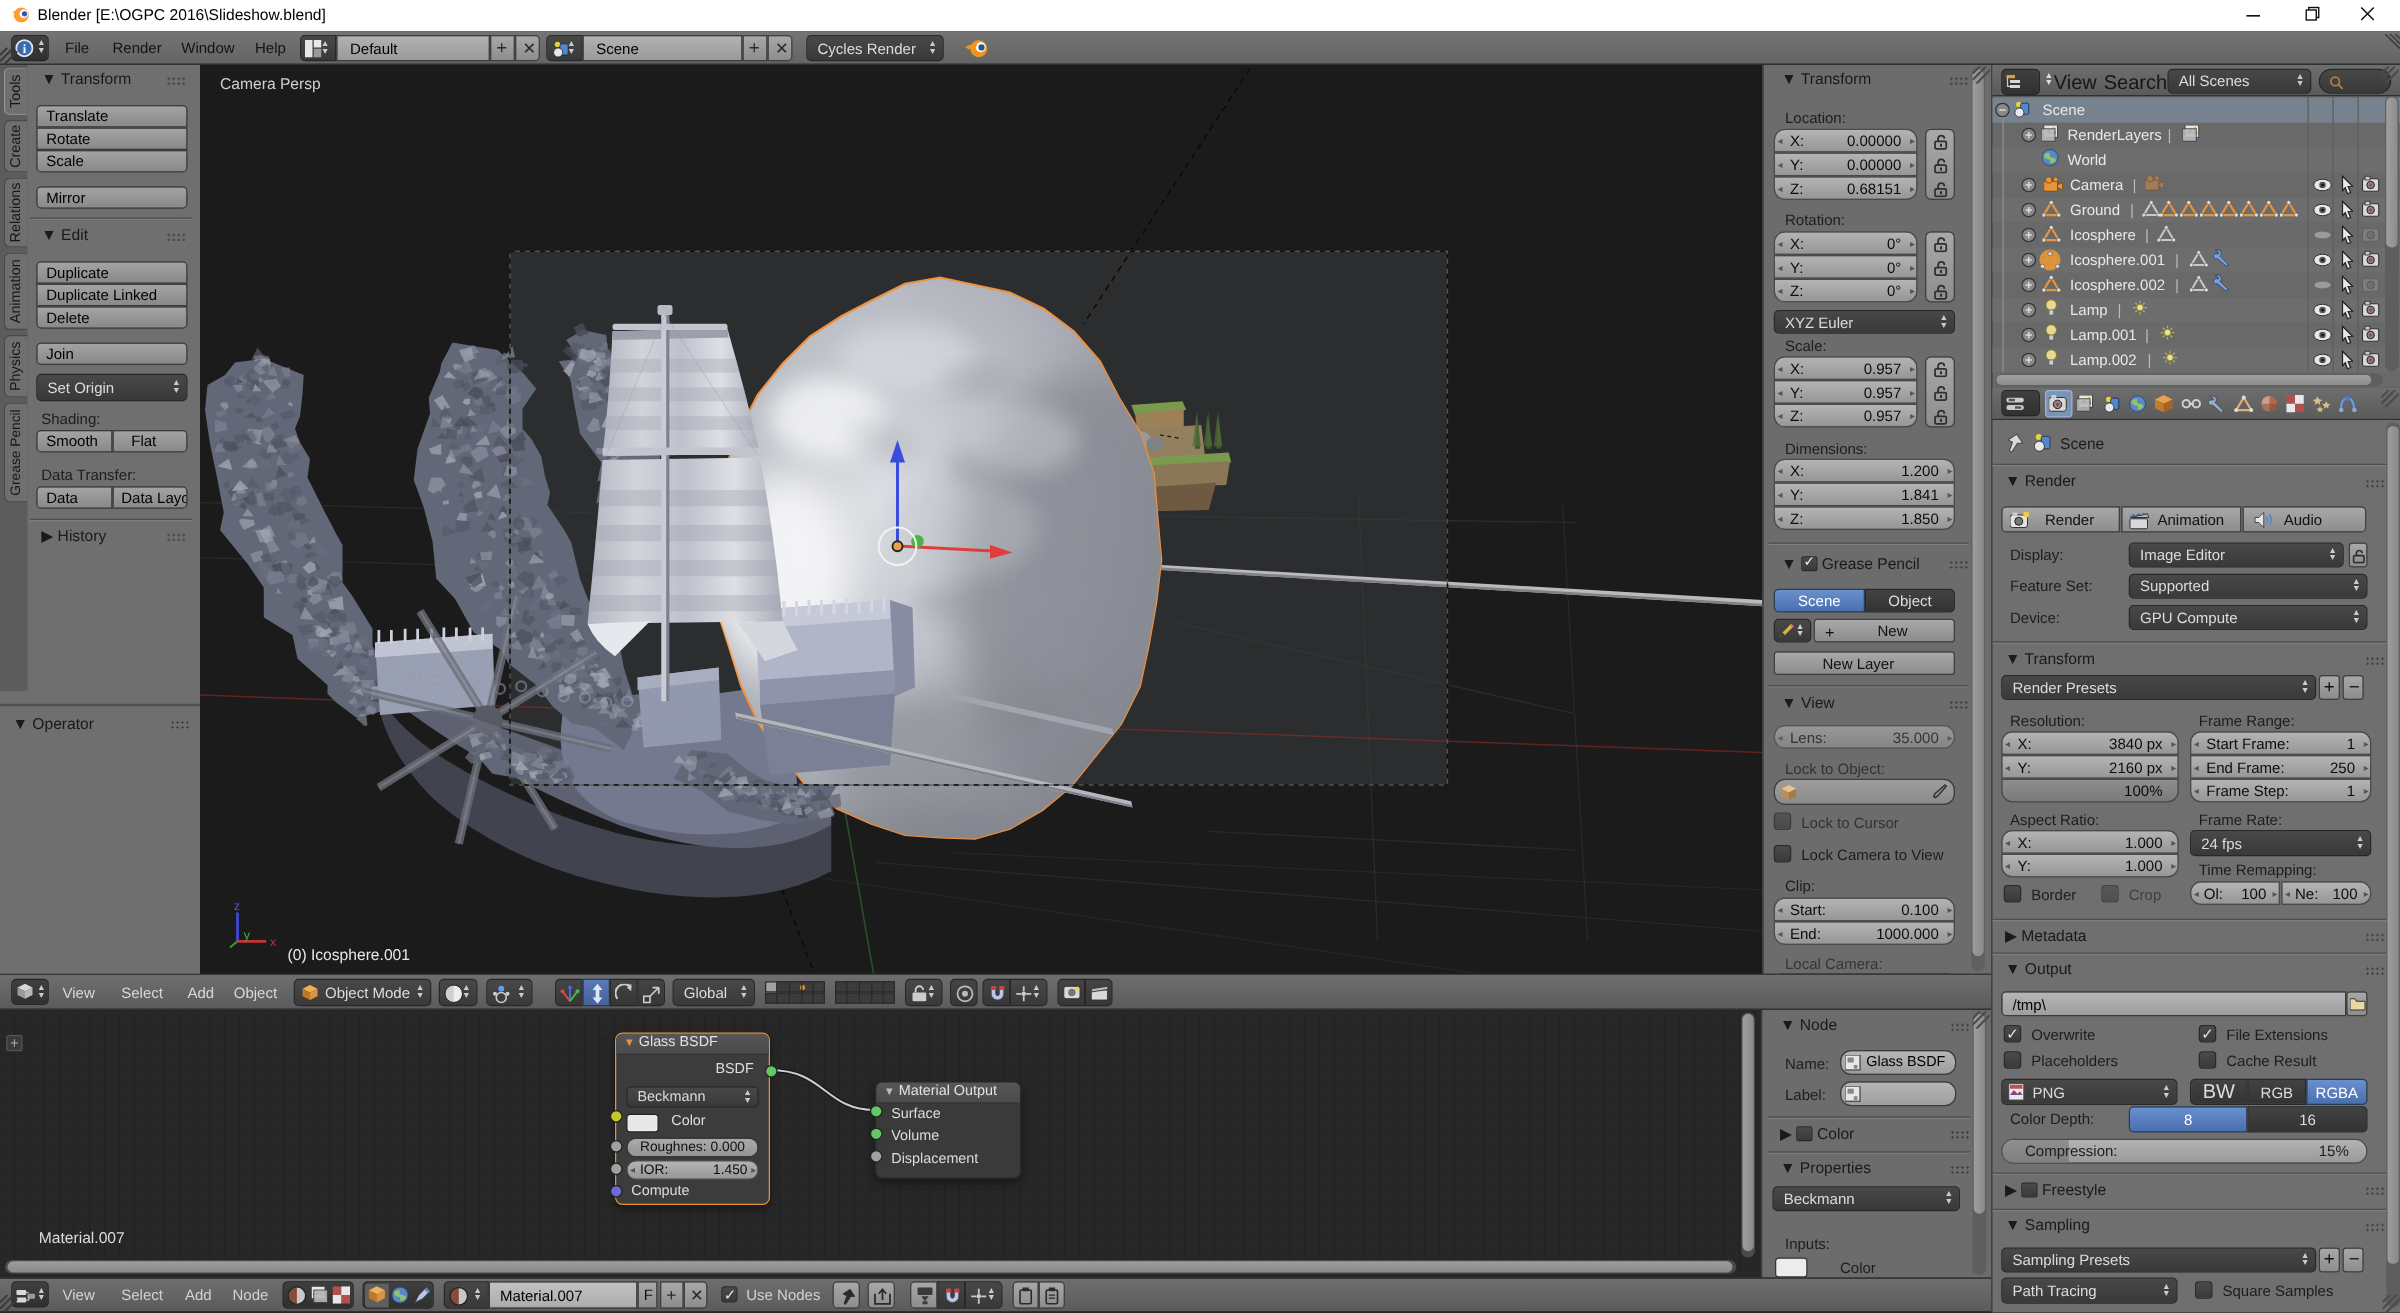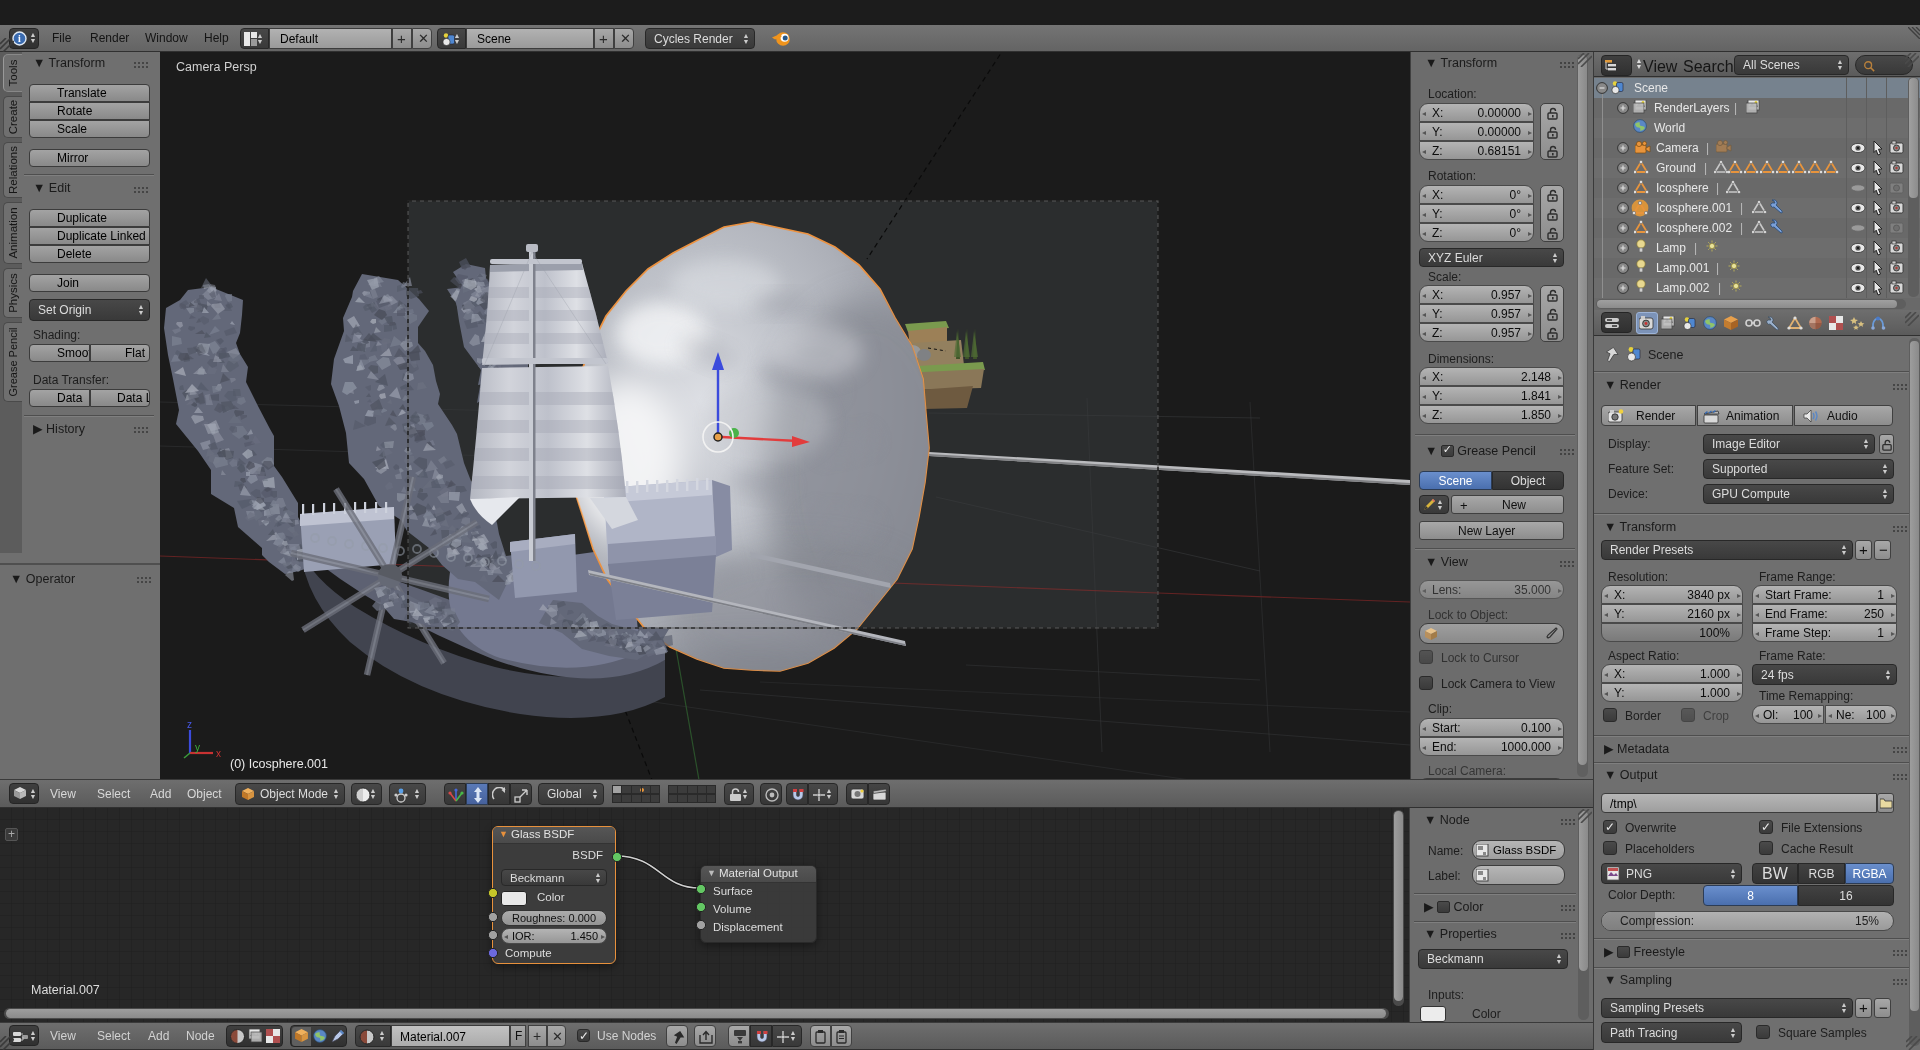--- a/index.html
+++ b/index.html
@@ -16,21 +16,21 @@
 
 #infobar { left:0; top:25px; width:1920px; height:27px;
   background:linear-gradient(#747474,#646464); border-bottom:1px solid #303030;
   color:#111; font-size:12px; }
 .menutxt { position:absolute; top:6px; color:#111; }
 
 
 .btn { position:absolute; background:linear-gradient(#a3a3a3,#898989);
   border:1px solid #3c3c3c; border-radius:3px; color:#000; font-size:12px;
   text-align:center; overflow:hidden; }
-.btn span { white-space:nowrap;margin-left:20px; }
+.btn span { white-space:nowrap; }
 .field { position:absolute; background:linear-gradient(#b0b0b0,#909090);
   border:1px solid #3c3c3c; border-radius:8px; color:#000; font-size:12px; }
 .panelhdr { position:absolute; color:#1a1a1a; font-size:12.5px; }
 .gripdots { position:absolute; width:16px; height:7px; opacity:.55;
 background-image:radial-gradient(#222 34%, transparent 36%); background-size:4px 4px; }
 .lbl { position:absolute; color:#1d1d1d; font-size:12px; }
 .chk { position:absolute; width:14px; height:14px; background:linear-gradient(#4a4a4a,#3a3a3a);
   border:1px solid #2a2a2a; border-radius:3px; }
 .chk.on::after { content:"✓"; color:#e8e8e8; font-size:12px; position:absolute; left:1px; top:-1px; }
 
@@ -90,20 +90,39 @@
 .hdrbtn { position:absolute; top:3px; height:21px; background:linear-gradient(#3f3f3f,#303030);
   border:1px solid #252525; border-radius:4px; }
 .menulbl { position:absolute; top:50%; transform:translateY(-50%); color:#d2d2d2; font-size:12px; }
 .litebtn { position:absolute; background:linear-gradient(#a8a8a8,#8d8d8d); border:1px solid #404040;
   border-radius:3px; color:#101010; font-size:12px; }
 </style>
 </head>
 <body>
 <div id="root">
 
+  <div id="titlebar" class="abs">
+    <svg class="abs" style="left:8px;top:4px" width="18" height="16" viewBox="0 0 18 16">
+      <circle cx="9" cy="8" r="6" fill="#ff9d36"></circle>
+      <circle cx="11" cy="7" r="3.4" fill="#fff"></circle>
+      <circle cx="11.6" cy="7" r="2.1" fill="#2a5caa"></circle>
+      <path d="M1 6 L8 3 L8 6 Z" fill="#ff9d36"></path>
+    </svg>
+    <span class="ttext">Blender [E:\OGPC 2016\Slideshow.blend]</span>
+    <svg class="abs" style="left:1797px;top:7px" width="12" height="10">
+        <rect x="0" y="5" width="11" height="1.3" fill="#111"></rect>
+      </svg>
+    <svg class="abs" style="left:1844px;top:5px" width="12" height="12" viewBox="0 0 12 12" fill="none" stroke="#111" stroke-width="1.1">
+      <rect x="1" y="3" width="8" height="8"></rect>
+        <path d="M3 3 V1 H11 V9 H9"></path>
+    </svg>
+    <svg class="abs" style="left:1888px;top:5px" width="12" height="12" viewBox="0 0 12 12" stroke="#111" stroke-width="1.2">
+      <path d="M1 1 L11 11 M11 1 L1 11"></path>
+    </svg>
+  </div>
 
   <div id="infobar" class="abs">
     <div class="hdrbtn" style="left:9px;width:30px"></div>
     <svg class="abs" style="left:12px;top:6px" width="15" height="15">
         <circle cx="7.5" cy="7.5" r="6.5" fill="#3a6bb0" stroke="#dfe8f2" stroke-width="1.4"></circle>
         <text x="7.5" y="11" font-size="10" font-weight="bold" fill="#fff" text-anchor="middle" font-family="Liberation Serif">i</text>
       </svg>
     <div class="updn" style="left:28px;right:auto">▲<br>▼</div>
     <span class="menutxt" style="left:52px;color:#141414">File</span>
     <span class="menutxt" style="left:90px;color:#141414">Render</span>
@@ -1222,21 +1241,21 @@
         <span class="nm">Y:</span>
         <span class="vl">0.957</span>
       </div>
     <div class="numf rbot" style="left:8px;top:271px;width:115px;height:19px">
         <span class="nm">Z:</span>
         <span class="vl">0.957</span>
       </div>
     <span class="lbl" style="left:17px;top:300px">Dimensions:</span>
     <div class="numf rtop" style="left:8px;top:315px;width:145px;height:19px">
         <span class="nm">X:</span>
-        <span class="vl">2.148</span>
+        <span class="vl">1.200</span>
       </div>
     <div class="numf rnone" style="left:8px;top:334px;width:145px;height:19px">
         <span class="nm">Y:</span>
         <span class="vl">1.841</span>
       </div>
     <div class="numf rbot" style="left:8px;top:353px;width:145px;height:19px">
         <span class="nm">Z:</span>
         <span class="vl">1.850</span>
       </div>
 

